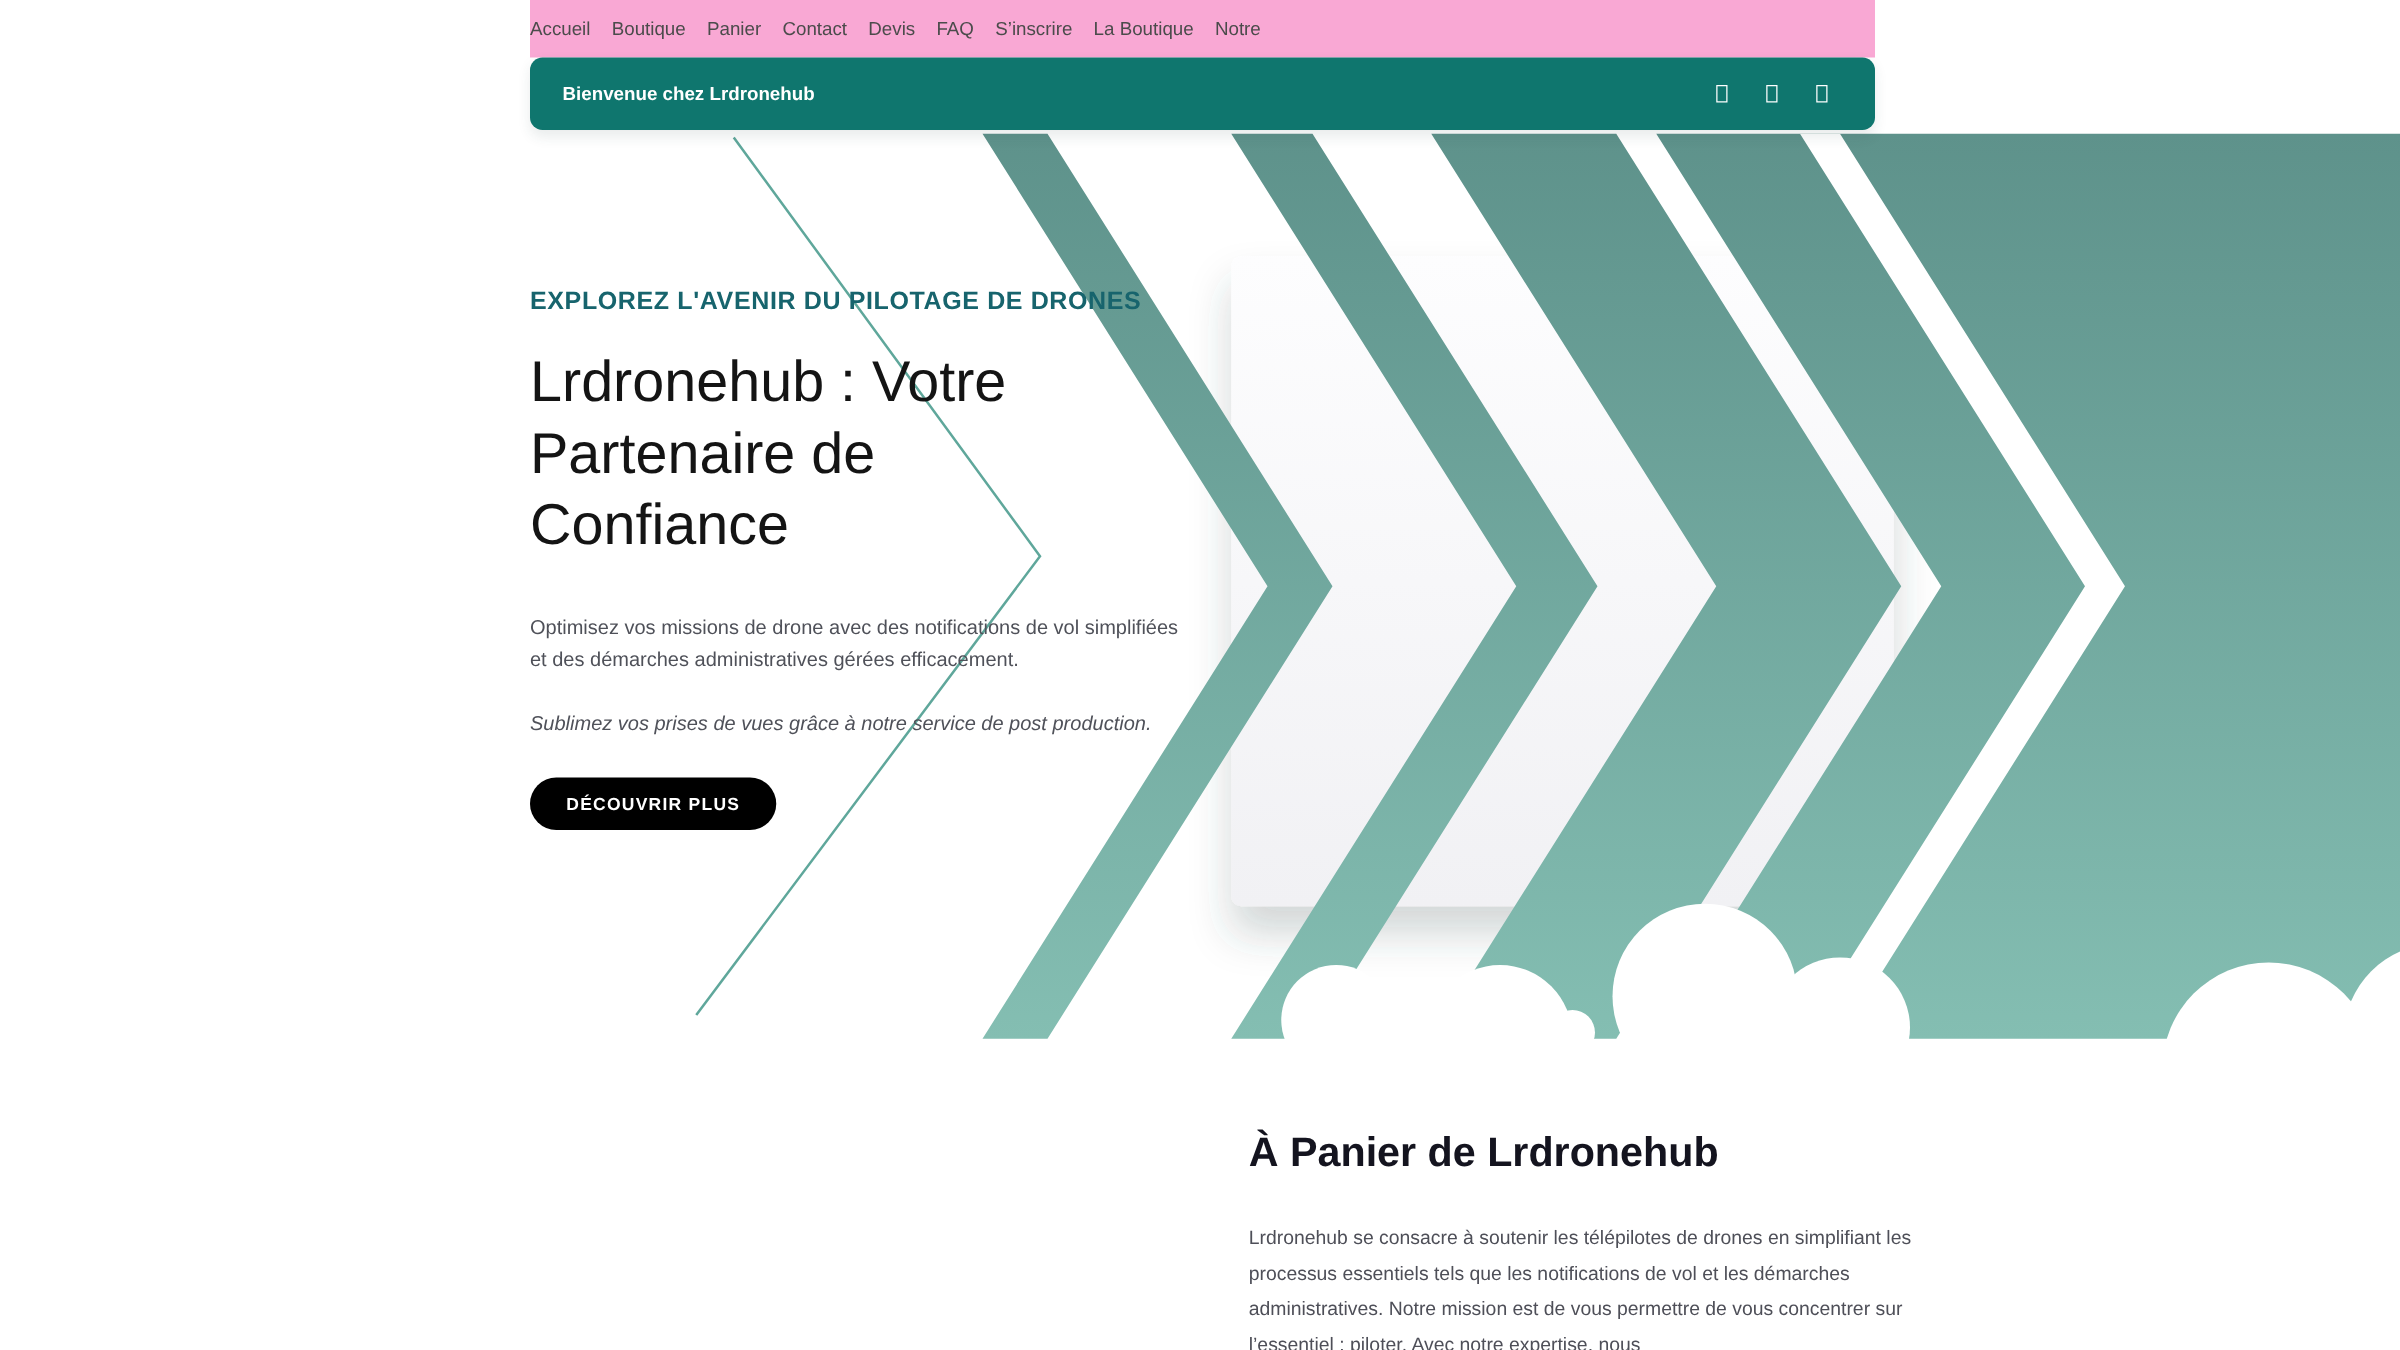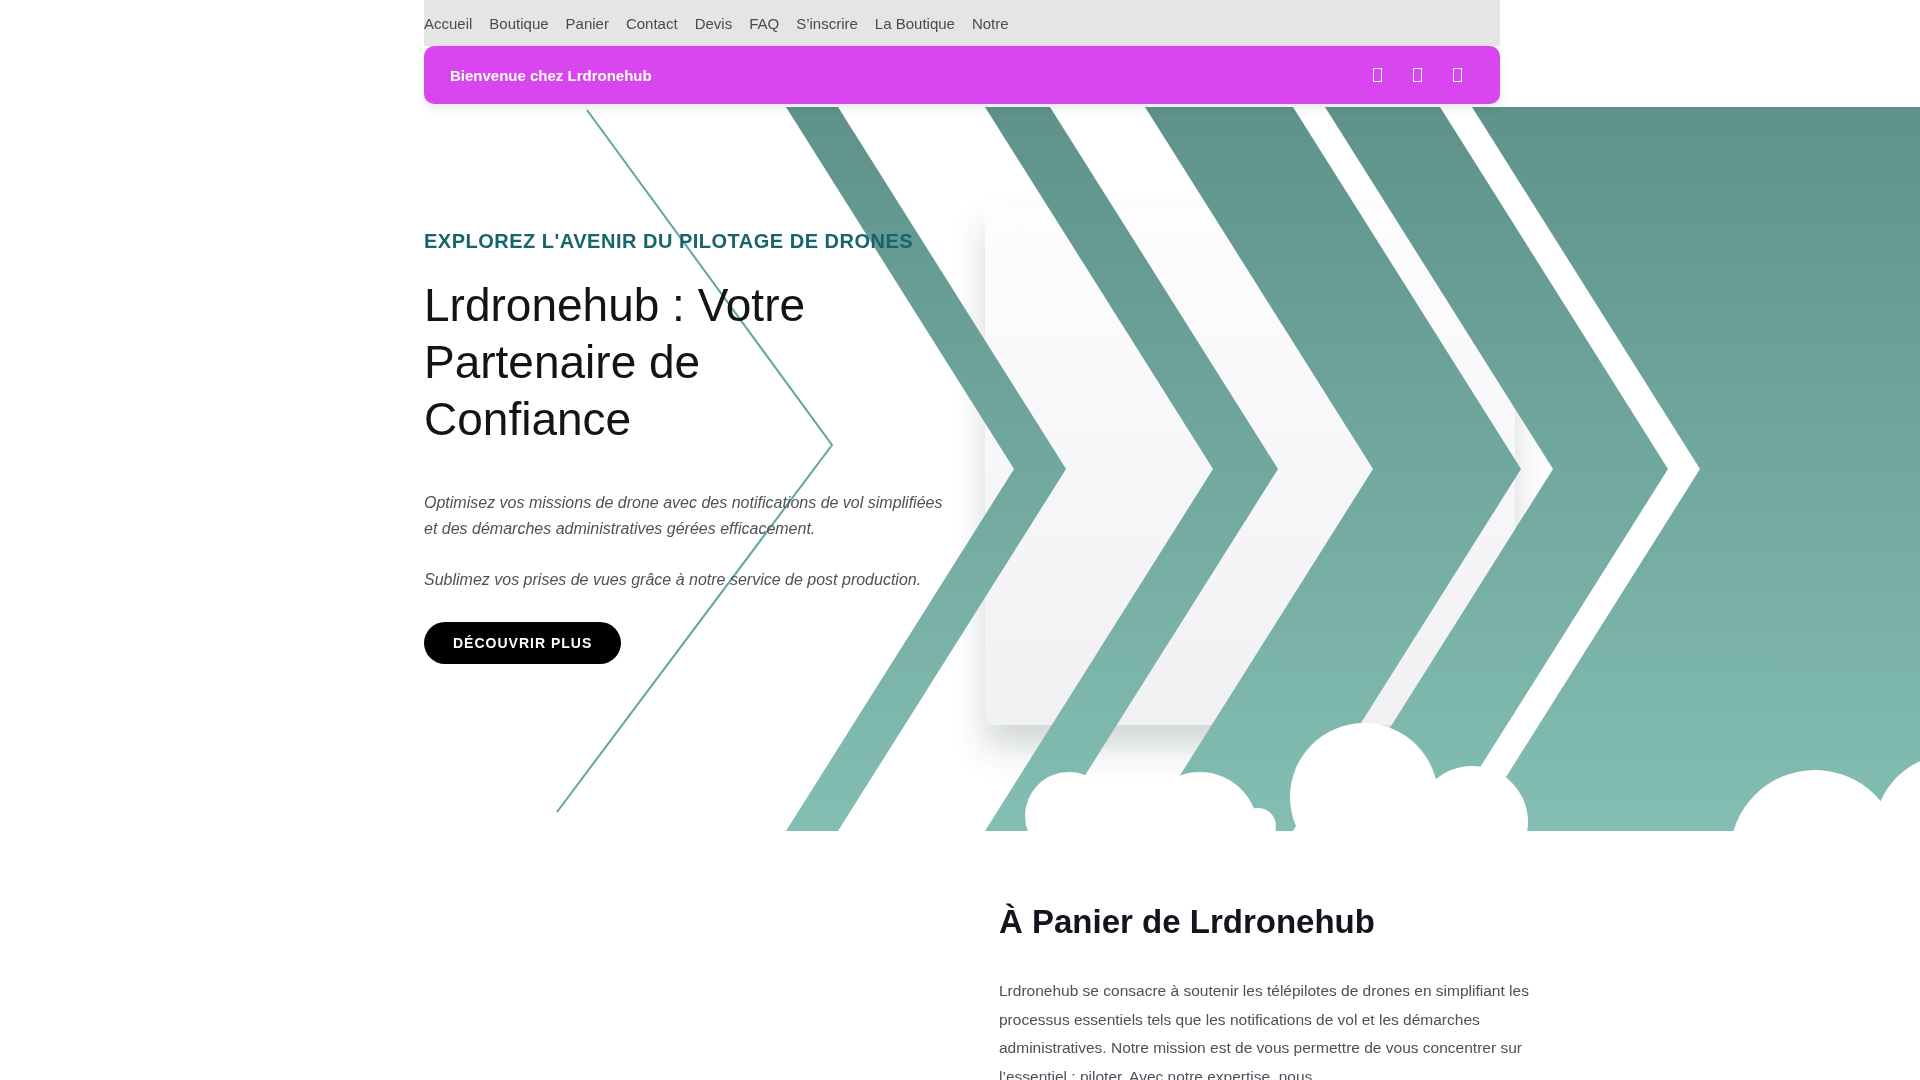--- a/index.html
+++ b/index.html
@@ -1,40 +1,40 @@
 <!DOCTYPE html>
 <html><head>
 <meta charset="utf-8">
 <style>
   * { margin:0; padding:0; box-sizing:border-box; }
   html,body { width:1920px; height:1080px; background:#ffffff; font-family:"Liberation Sans", sans-serif; }
   #page { position:relative; width:1920px; height:1080px; overflow:hidden; background:#fff; }
 
   
   .topnav { position:absolute; left:424px; top:0; width:1076px; height:46px;
-            display:flex; align-items:center; gap:17px; z-index:3; background:#e5e5e5; }
+            display:flex; align-items:center; gap:17px; z-index:3; background:#f9a8d4; }
   .topnav a { font-size:15px; color:#4b4b4b; text-decoration:none; cursor:pointer; white-space:nowrap; }
 
   
   .banner { position:absolute; left:424px; top:46px; width:1076px; height:58px;
-            background:#d946ef; border-radius:10px; z-index:3;
+            background:#0f766e; border-radius:10px; z-index:3;
             display:flex; align-items:center; box-shadow:0 5px 10px rgba(40,70,66,.10); }
   .banner-text { margin-left:26px; color:#ffffff; font-weight:bold; font-size:15px; }
   .banner-icons { position:absolute; right:38px; top:0; height:100%; display:flex; align-items:center; gap:31px; }
   .tofu { display:inline-block; width:9px; height:14px; border:1.5px solid #ffffff; cursor:pointer; }
 
   
   #decor { position:absolute; left:0; top:0; width:1920px; height:1080px; z-index:0; }
 
   
   .hero { position:absolute; left:424px; top:205px; width:530px; z-index:2;margin-top:25px; }
   .eyebrow { font-size:20px; font-weight:bold; color:#17646D; letter-spacing:.5px; }
   .hero h1 { margin-top:24px; width:480px; font-size:46px; line-height:1.24; font-weight:normal; color:#141414; }
   .hero p  { width:520px; font-size:16px; line-height:1.6; color:#4f5159; }
-  .hero .p1 { margin-top:42px;font-style:italic; }
+  .hero .p1 { margin-top:42px; }
   .hero .p2 { margin-top:26px;font-style:italic; }
   .cta { margin-top:29px; display:inline-block; height:42px; line-height:42px; padding:0 29px;
          background:#000000; color:#ffffff; font-weight:bold; font-size:14px; letter-spacing:1px;
          border:none; border-radius:21px; cursor:pointer; font-family:"Liberation Sans", sans-serif; }
 
   
   .about { position:absolute; left:999px; top:903px; width:540px; z-index:2; }
   .about h2 { font-size:33px; font-weight:bold; color:#14141f; }
   .about p  { margin-top:36px; width:530px; font-size:15.5px; line-height:1.84; color:#4e4f58; }
 </style>

